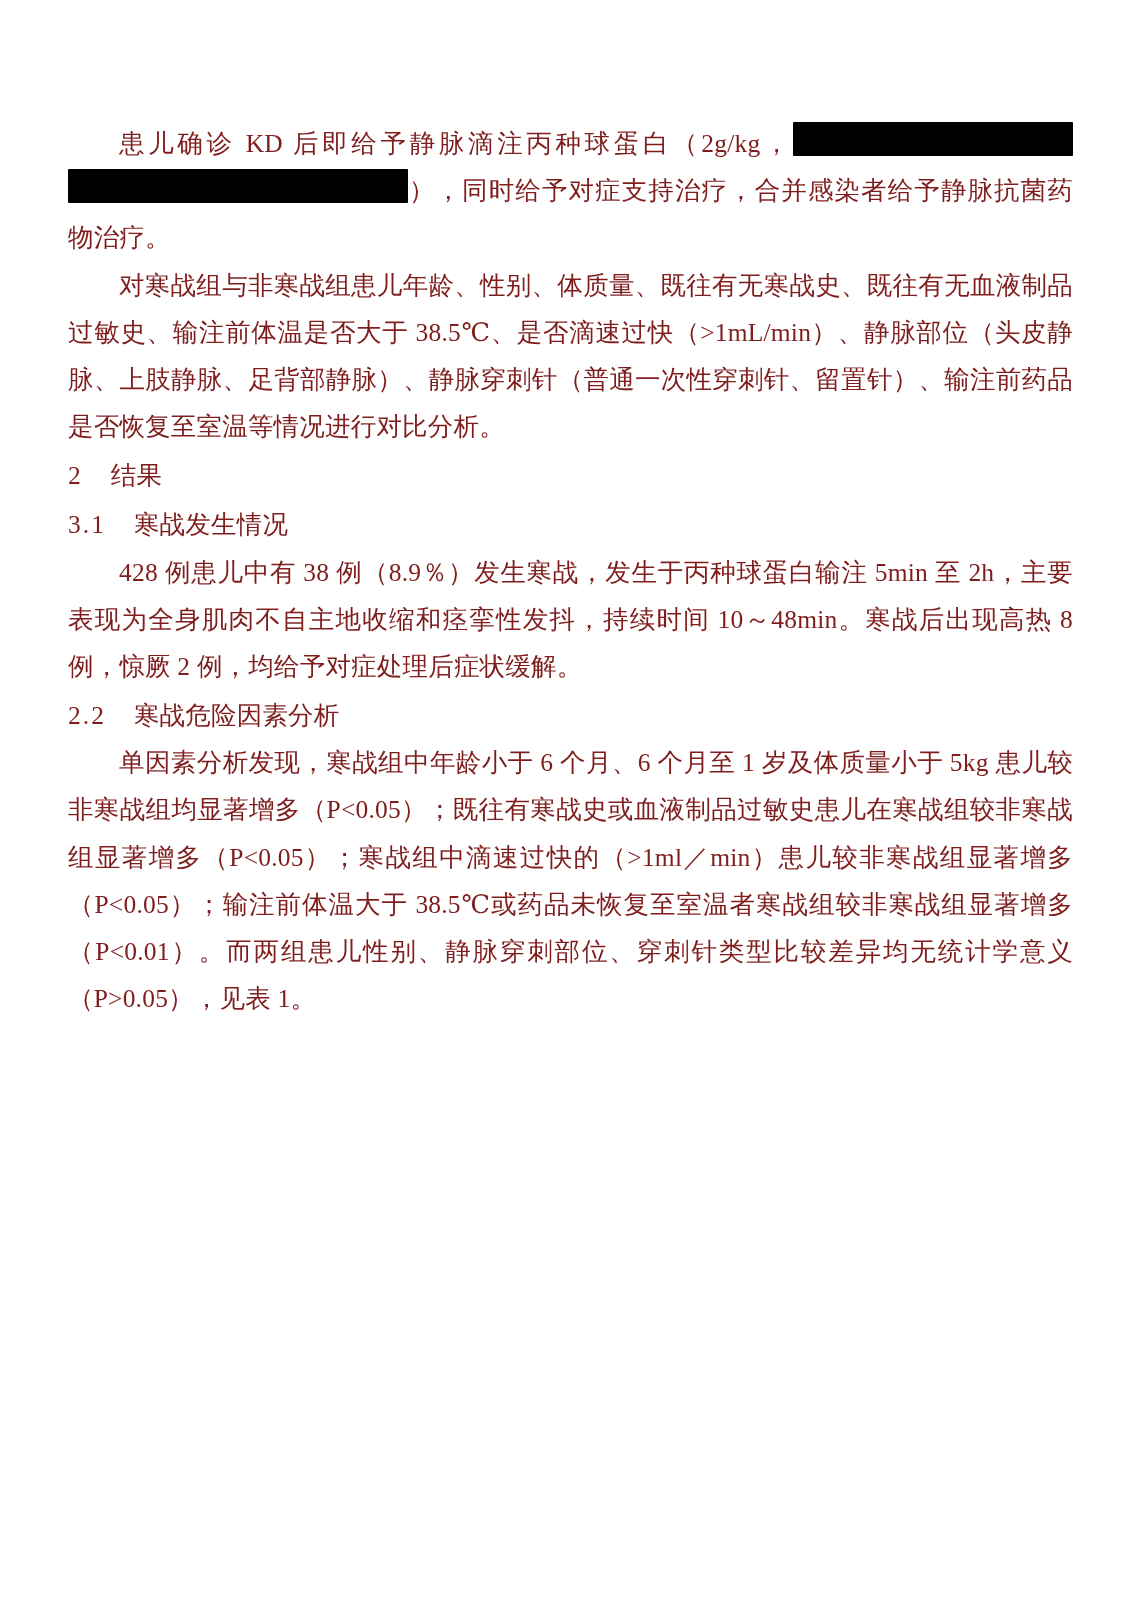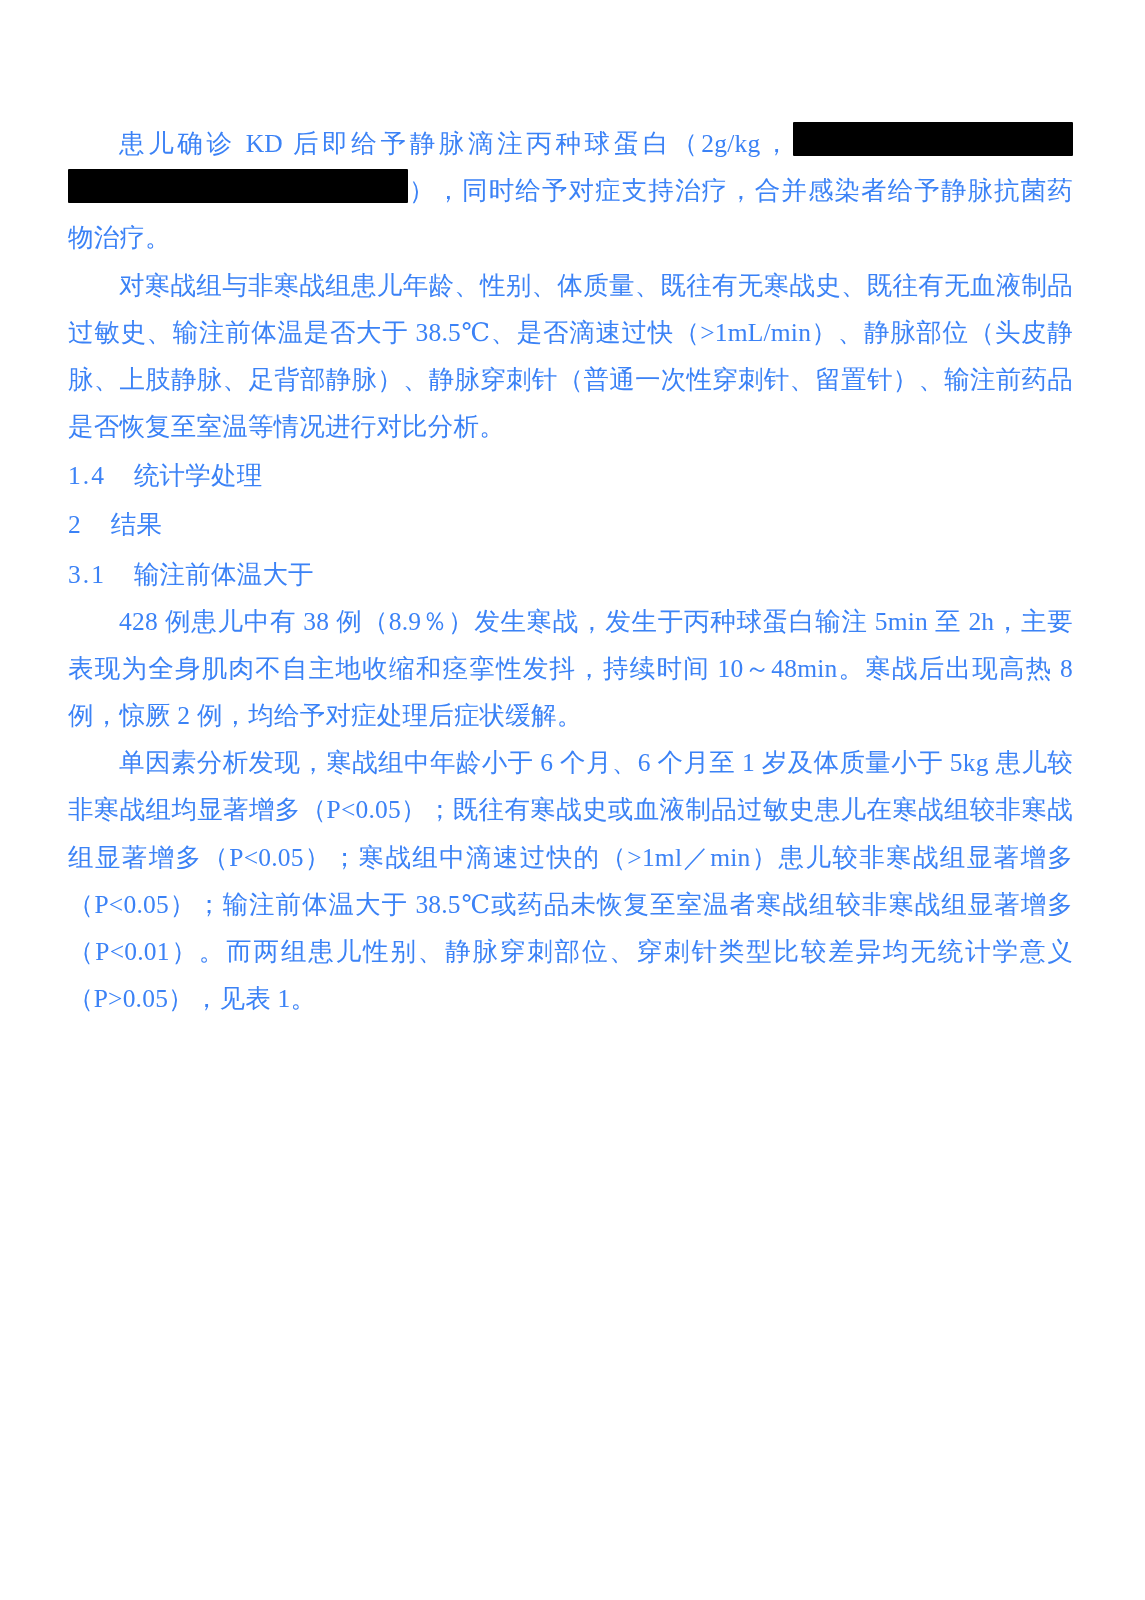--- a/index.html
+++ b/index.html
@@ -8,21 +8,21 @@
     background: #ffffff;
   }
   .page {
     position: relative;
     width: 1145px;
     height: 1428px;
     background: #ffffff;
     box-sizing: border-box;
     padding: 120px 72px 60px 68px;
     font-family: "Liberation Serif", "DejaVu Serif", serif;
-    color: #3b82f6;
+    color: #7f1d1d;
   }
   .body-text {
     font-size: 25.5px;
     line-height: 1.85;
     text-align: justify;
     text-justify: inter-character;
     letter-spacing: 0.2px;
   }
   p {
     margin: 0;
@@ -66,27 +66,27 @@
 
 <div class="page">
 
   <div class="body-text">
 
     <p class="indent"><span>患儿确诊 KD 后即给予静脉滴注丙种球蛋白（2g/kg，</span><span class="redact r1"></span><span class="redact r2"></span><span>），同时给予对症支持治疗，合并感染者给予静脉抗菌</span><span>药物治疗。</span></p>
 
 
     <p class="indent">对寒战组与非寒战组患儿年龄、性别、体质量、既往有无寒战史、既往有无血液制品过敏史、输注前体温是否大于 38.5℃、是否滴速过快（&gt;1mL/min）、静脉部位（头皮静脉、上肢静脉、足背部静脉）、静脉穿刺针（普通一次性穿刺针、留置针）、输注前药品是否恢复至室温等情况进行对比分析。</p>
 
-    <p class="heading"><span class="num">1.4</span><span class="gap"></span><span>统计学处理</span></p>
 
 
     <p class="heading"><span class="num">2</span><span class="gap"></span><span>结果</span></p>
 
-    <p class="heading"><span class="num">3.1</span><span class="gap"></span><span>输注前体温大于</span></p>
+    <p class="heading"><span class="num">3.1</span><span class="gap"></span><span>寒战发生情况</span></p>
 
     <p class="indent">428 例患儿中有 38 例（8.9％）发生寒战，发生于丙种球蛋白输注 5min 至 2h，主要表现为全身肌肉不自主地收缩和痉挛性发抖，持续时间 10～48min。寒战后出现高热 8 例，惊厥 2 例，均给予对症处理后症状缓解。</p>
 
+    <p class="heading"><span class="num">2.2</span><span class="gap"></span><span>寒战危险因素分析</span></p>
 
     <p class="indent">单因素分析发现，寒战组中年龄小于 6 个月、6 个月至 1 岁及体质量小于 5kg 患儿较非寒战组均显著增多（P&lt;0.05）；既往有寒战史或血液制品过敏史患儿在寒战组较非寒战组显著增多（P&lt;0.05）；寒战组中滴速过快的（&gt;1ml／min）患儿较非寒战组显著增多（P&lt;0.05）；输注前体温大于 38.5℃或药品未恢复至室温者寒战组较非寒战组显著增多（P&lt;0.01）。而两组患儿性别、静脉穿刺部位、穿刺针类型比较差异均无统计学意义（P&gt;0.05），见表 1。</p>
 
   </div>
 
 </div>
 
 </body></html>

